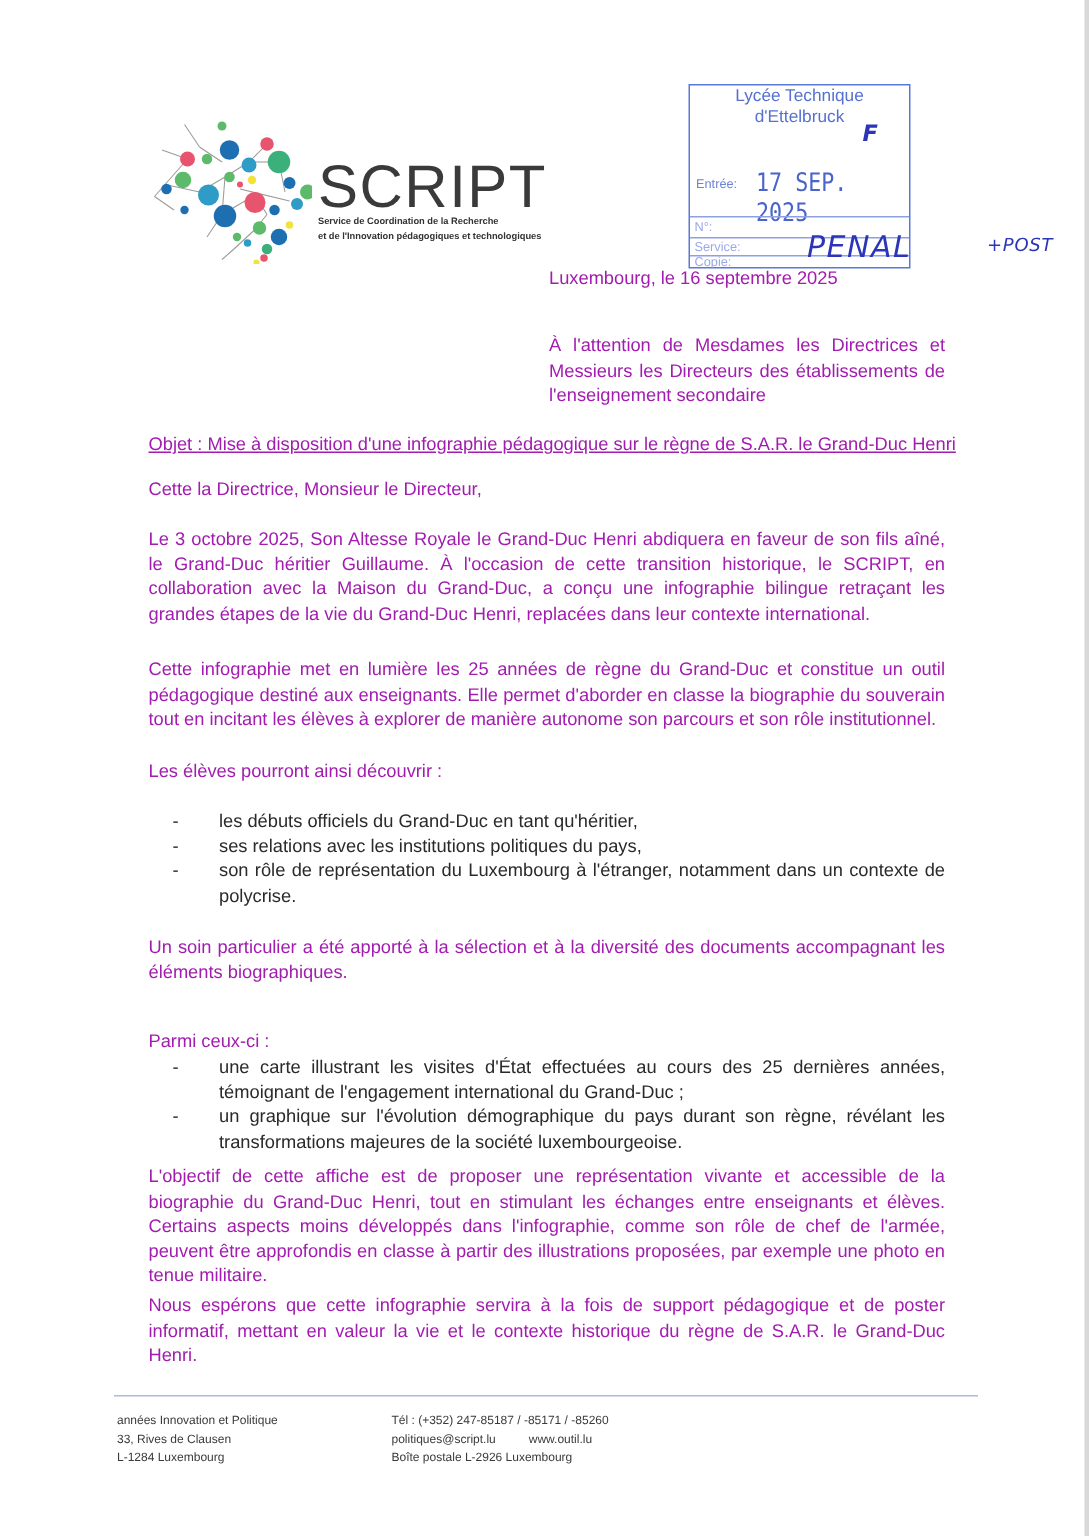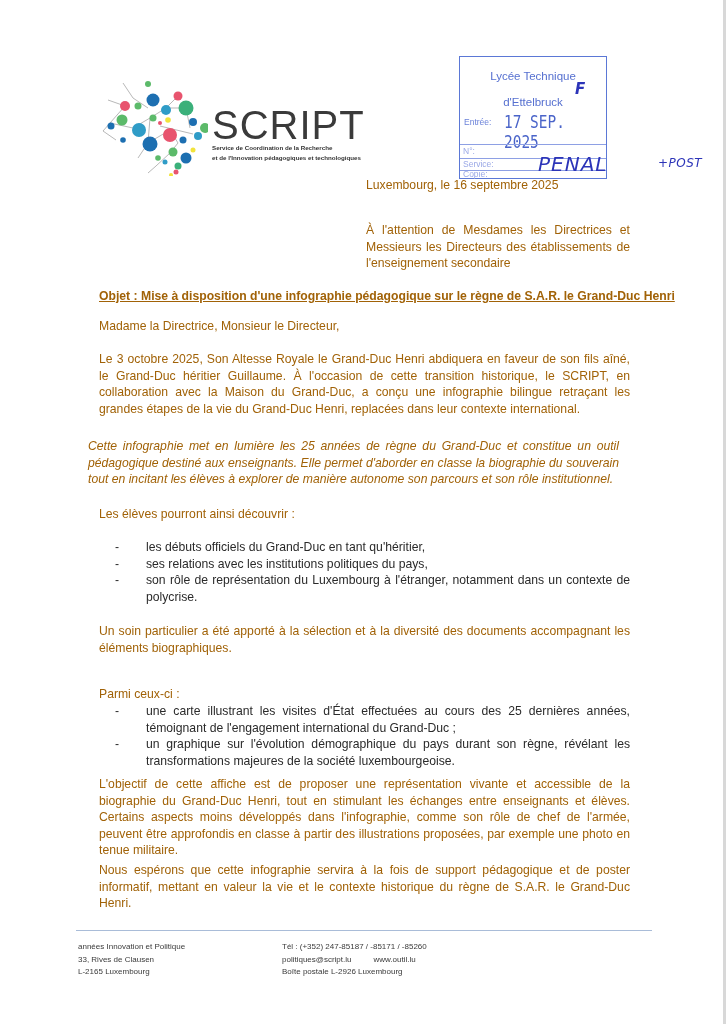--- a/index.html
+++ b/index.html
@@ -12,54 +12,54 @@
   .right-edge { position: absolute; right: 0; top: 0; width: 3px; height: 1024px; background: #d8d8d8; }
   .logo { position: absolute; left: 98px; top: 78px; width: 110px; height: 98px; }
   .brand { position: absolute; left: 212px; top: 108px; }
   .brand-name { font-size: 40px; letter-spacing: 1px; color: #3a3a3a; line-height: 34px; font-weight: normal; }
   .brand-sub { font-size: 6.2px; color: #333; line-height: 7.5px; font-weight: bold; margin-top: 2px; }
 
   .stamp {
     position: absolute; left: 459px; top: 56px; width: 146px; height: 121px;
     border: 1.5px solid #5b78d6; color: #5b78d6;
   }
-  .stamp-org { text-align: center; font-size: 11.5px; line-height: 14px; margin-top: 12px; color: #5670d0; }
+  .stamp-org { text-align: center; font-size: 11.5px; line-height: 14px; margin-top: 0; color: #5670d0; }
   .stamp-entry { position: absolute; left: 4px; top: 60px; font-size: 8.5px; color: #6b82d9; }
   .stamp-date { position: absolute; left: 44px; top: 55px; font-family: "DejaVu Sans Mono", monospace; font-size: 17px; color: #4a64c9; letter-spacing: 0px; transform: scaleX(0.85); transform-origin: left; }
   .stamp-line { position: absolute; left: 0; right: 0; height: 0; border-top: 1px solid #8ea0e4; }
   .stamp-field { position: absolute; left: 3px; font-size: 8.5px; color: #9aa8e6; }
   .hand { position: absolute; font-family: "DejaVu Sans", sans-serif; color: #2c34b8; font-style: italic; }
   .hand-initials { left: 575px; top: 80px; font-size: 15px; font-weight: bold; }
   .hand-service { left: 538px; top: 152px; font-size: 20px; letter-spacing: 1px; }
   .hand-post { left: 658px; top: 156px; font-size: 12px; letter-spacing: 0.5px; }
 
-  .text { position: absolute; font-size: 12.2px; line-height: 16.6px; color: #a16207; }
+  .text { position: absolute; font-size: 12.2px; line-height: 16.6px; color: #a21caf; }
   .just { text-align: justify; text-align-last: left; }
   .date-line { left: 366px; top: 177px; }
   .addressee { left: 366px; top: 222px; width: 264px; }
-  .subject { left: 99px; top: 288px; font-weight: bold; text-decoration: underline; }
+  .subject { left: 99px; top: 288px; font-weight: normal; text-decoration: underline; }
   .greeting { left: 99px; top: 318px; }
   .p1 { left: 99px; top: 351px; width: 531px; }
-  .p2 { left: 88px; top: 438px; width: 531px; font-style: italic; }
+  .p2 { left: 99px; top: 438px; width: 531px; }
   .p3 { left: 99px; top: 506px; }
   .list { position: absolute; left: 115px; width: 515px; font-size: 12.2px; line-height: 16.6px; color: #2a2a2a; }
   .list1 { top: 539px; }
   .list2 { top: 703px; }
   .list-item { display: flex; }
   .dash { width: 31px; flex: none; }
   .list-text { flex: 1; text-align: justify; text-align-last: left; }
   .p4 { left: 99px; top: 623px; width: 531px; }
   .p5 { left: 99px; top: 686px; }
   .p6 { left: 99px; top: 776px; width: 531px; }
   .p7 { left: 99px; top: 862px; width: 531px; }
 
   .footer-rule { position: absolute; left: 76px; top: 930px; width: 576px; height: 0; border-top: 1px solid #a9bcd8; }
   .footer-col { position: absolute; top: 941px; font-size: 8px; line-height: 12.6px; color: #3a3a3a; }
   .fc1 { left: 78px; }
-  .fc2 { left: 261px; margin-left: 21px; }
+  .fc2 { left: 261px; }
   .gap { display: inline-block; width: 22px; }
 </style>
 </head>
 <body>
 
 <div class="right-edge"></div>
 
 <svg class="logo" viewBox="0 0 110 98">
   <g stroke="#9a9a9a" stroke-width="0.7">
     <line x1="25" y1="5" x2="35" y2="20"></line>
@@ -131,21 +131,21 @@
   <div class="stamp-line" style="top:113px;"></div>
   <span class="stamp-field" style="top:112px;text-align:center;">Copie:</span>
 </div>
 <span class="hand hand-initials">F</span>
 <span class="hand hand-service">PENAL</span>
 <span class="hand hand-post">+POST</span>
 
 <div class="text date-line">Luxembourg, le 16 septembre 2025</div>
 <div class="text addressee just">À l'attention de Mesdames les Directrices et Messieurs les Directeurs des établissements de l'enseignement secondaire</div>
 <div class="text subject">Objet : Mise à disposition d'une infographie pédagogique sur le règne de S.A.R. le Grand-Duc Henri</div>
-<div class="text greeting">Madame la Directrice, Monsieur le Directeur,</div>
+<div class="text greeting">Cette la Directrice, Monsieur le Directeur,</div>
 <div class="text p1 just">Le 3 octobre 2025, Son Altesse Royale le Grand-Duc Henri abdiquera en faveur de son fils aîné, le Grand-Duc héritier Guillaume. À l'occasion de cette transition historique, le SCRIPT, en collaboration avec la Maison du Grand-Duc, a conçu une infographie bilingue retraçant les grandes étapes de la vie du Grand-Duc Henri, replacées dans leur contexte international.</div>
 <div class="text p2 just">Cette infographie met en lumière les 25 années de règne du Grand-Duc et constitue un outil pédagogique destiné aux enseignants. Elle permet d'aborder en classe la biographie du souverain tout en incitant les élèves à explorer de manière autonome son parcours et son rôle institutionnel.</div>
 <div class="text p3">Les élèves pourront ainsi découvrir :</div>
 
 <div class="list list1">
   <div class="list-item">
     <span class="dash">-</span>
     <span class="list-text">les débuts officiels du Grand-Duc en tant qu'héritier,</span>
   </div>
   <div class="list-item">
@@ -172,19 +172,19 @@
   </div>
 </div>
 
 <div class="text p6 just">L'objectif de cette affiche est de proposer une représentation vivante et accessible de la biographie du Grand-Duc Henri, tout en stimulant les échanges entre enseignants et élèves. Certains aspects moins développés dans l'infographie, comme son rôle de chef de l'armée, peuvent être approfondis en classe à partir des illustrations proposées, par exemple une photo en tenue militaire.</div>
 <div class="text p7 just">Nous espérons que cette infographie servira à la fois de support pédagogique et de poster informatif, mettant en valeur la vie et le contexte historique du règne de S.A.R. le Grand-Duc Henri.</div>
 
 <div class="footer-rule"></div>
 <div class="footer-col fc1">
   <div>années Innovation et Politique</div>
   <div>33, Rives de Clausen</div>
-  <div>L-2165 Luxembourg</div>
+  <div>L-1284 Luxembourg</div>
 </div>
 <div class="footer-col fc2">
   <div>Tél : (+352) 247-85187 / -85171 / -85260</div>
   <div><span>politiques@script.lu</span><span class="gap"></span><span>www.outil.lu</span></div>
   <div>Boîte postale L-2926 Luxembourg</div>
 </div>
 
 </body></html>

